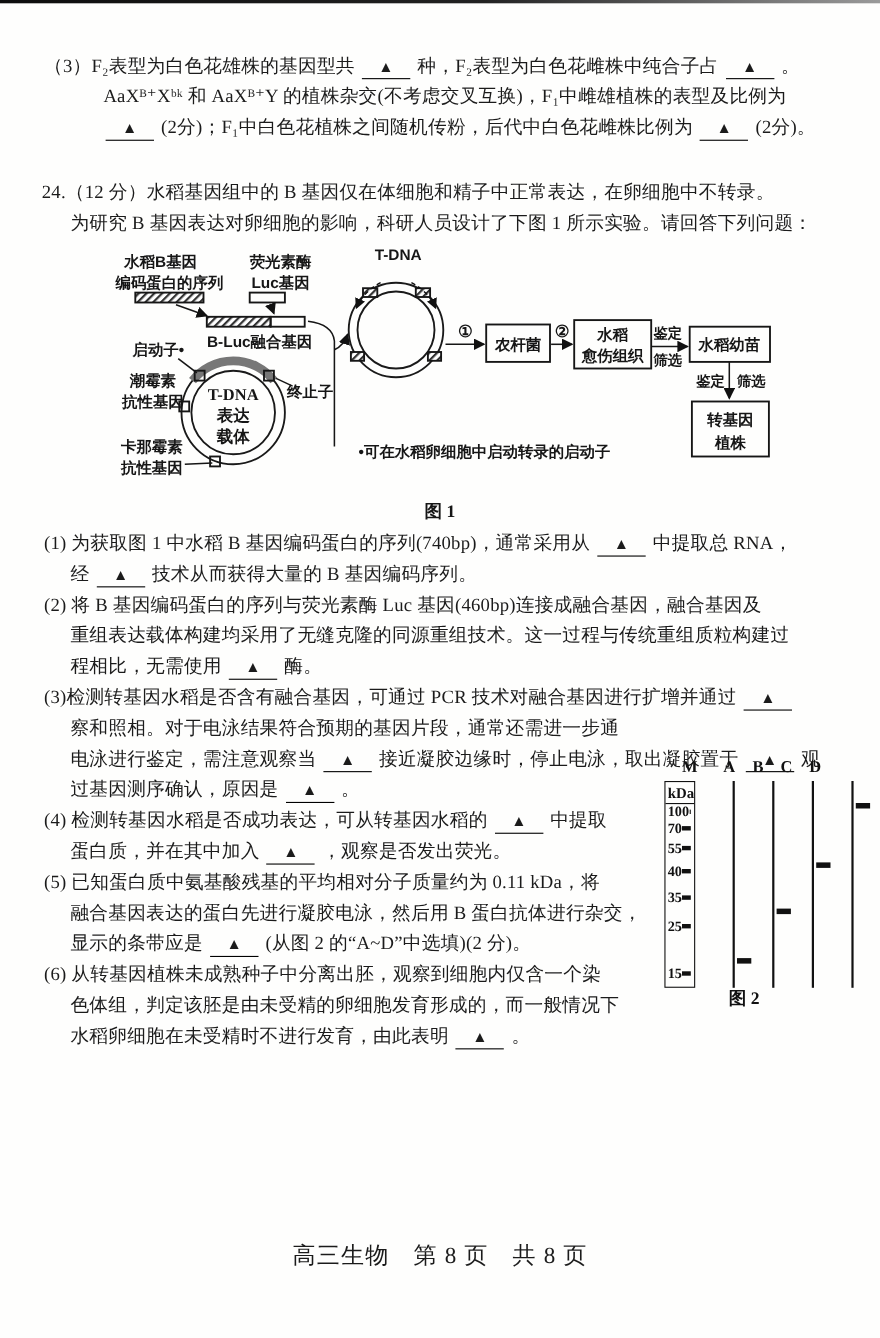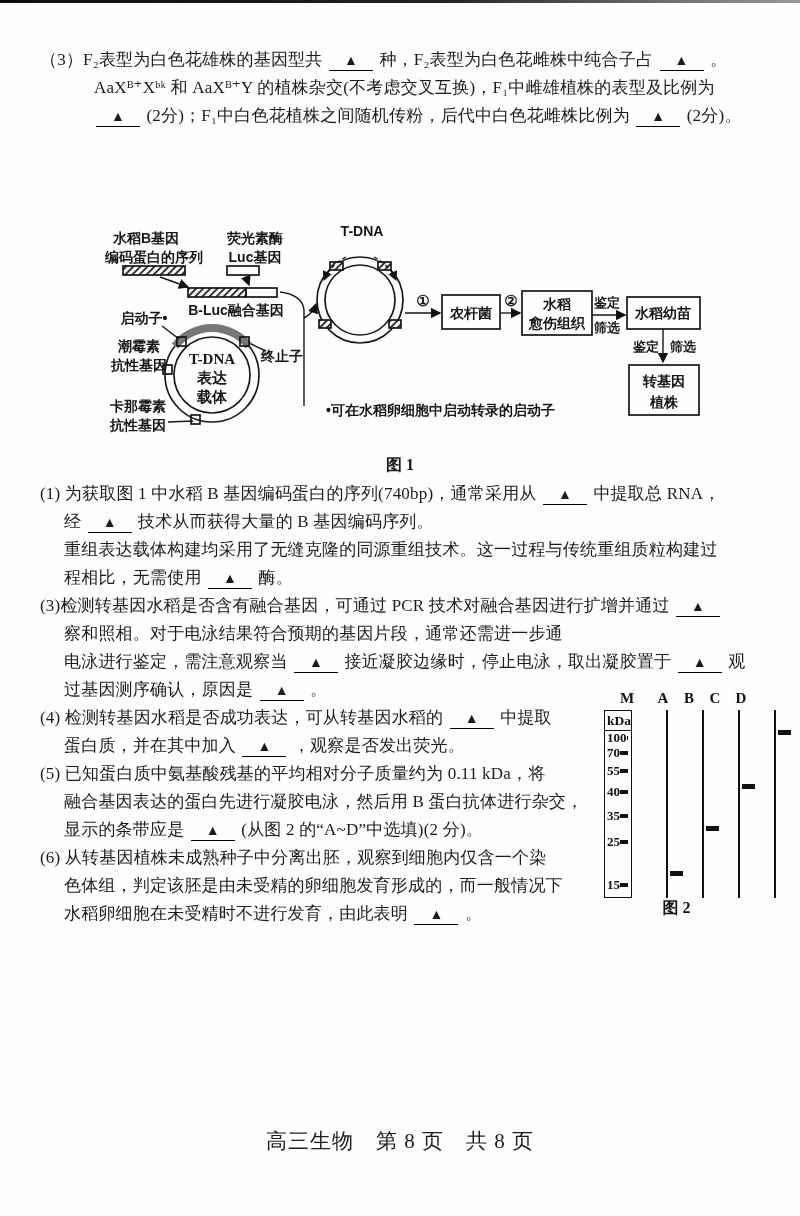--- a/index.html
+++ b/index.html
@@ -54,20 +54,24 @@
 
 <div class="page">
   <div class="top-edge"></div>
 
   <div class="block" style="top:46px">
     <div class="line pl42">（3）F₂表型为白色花雄株的基因型共 <span class="blank">▲</span> 种，F₂表型为白色花雌株中纯合子占 <span class="blank">▲</span> 。</div>
     <div class="line pl75">AaXᴮ⁺Xᵇᵏ 和 AaXᴮ⁺Y 的植株杂交(不考虑交叉互换)，F₁中雌雄植株的表型及比例为</div>
     <div class="line pl75"> <span class="blank">▲</span> (2分)；F₁中白色花植株之间随机传粉，后代中白色花雌株比例为 <span class="blank">▲</span> (2分)。</div>
   </div>
 
+  <div class="block" style="top:161px">
+    <div class="line pl38">24.（12 分）水稻基因组中的 B 基因仅在体细胞和精子中正常表达，在卵细胞中不转录。</div>
+    <div class="line pl64">为研究 B 基因表达对卵细胞的影响，科研人员设计了下图 1 所示实验。请回答下列问题：</div>
+  </div>
 
   <svg class="fig1" width="744" height="258" viewBox="0 0 744 258">
     <defs>
       <pattern id="hatch" width="5" height="5" patternUnits="userSpaceOnUse" patternTransform="rotate(45)">
         <rect width="5" height="5" fill="#fff"></rect>
         <line x1="1" y1="0" x2="1" y2="5" stroke="#333" stroke-width="2"></line>
       </pattern>
       <marker id="arr" viewBox="0 0 8 8" refX="7" refY="4" markerWidth="7.5" markerHeight="7.5" orient="auto">
         <path d="M0,0 L8,4 L0,8 z" fill="#111"></path>
       </marker>
@@ -167,20 +171,21 @@
       <text x="636" y="185">植株</text>
     </g>
 
     <text x="298" y="193" style="text-anchor:start">•可在水稻卵细胞中启动转录的启动子</text>
     <text class="cap" x="372" y="248">图 1</text>
   </svg>
 
   <div class="block" style="top:480px">
     <div class="line pl42">(1) 为获取图 1 中水稻 B 基因编码蛋白的序列(740bp)，通常采用从 <span class="blank">▲</span> 中提取总 RNA，</div>
     <div class="line pl64">经 <span class="blank">▲</span> 技术从而获得大量的 B 基因编码序列。</div>
+    <div class="line pl42">(2) 将 B 基因编码蛋白的序列与荧光素酶 Luc 基因(460bp)连接成融合基因，融合基因及</div>
     <div class="line pl64">重组表达载体构建均采用了无缝克隆的同源重组技术。这一过程与传统重组质粒构建过</div>
     <div class="line pl64">程相比，无需使用 <span class="blank">▲</span> 酶。</div>
     <div class="line pl42">(3)检测转基因水稻是否含有融合基因，可通过 PCR 技术对融合基因进行扩增并通过 <span class="blank">▲</span></div>
     <div class="line pl64">察和照相。对于电泳结果符合预期的基因片段，通常还需进一步通</div>
     <div class="line pl64">电泳进行鉴定，需注意观察当 <span class="blank">▲</span> 接近凝胶边缘时，停止电泳，取出凝胶置于 <span class="blank">▲</span> 观</div>
     <div class="line pl64">过基因测序确认，原因是 <span class="blank">▲</span> 。</div>
     <div class="line pl42">(4) 检测转基因水稻是否成功表达，可从转基因水稻的 <span class="blank">▲</span> 中提取</div>
     <div class="line pl64">蛋白质，并在其中加入 <span class="blank">▲</span> ，观察是否发出荧光。</div>
     <div class="line pl42">(5) 已知蛋白质中氨基酸残基的平均相对分子质量约为 0.11 kDa，将</div>
     <div class="line pl64">融合基因表达的蛋白先进行凝胶电泳，然后用 B 蛋白抗体进行杂交，</div>

